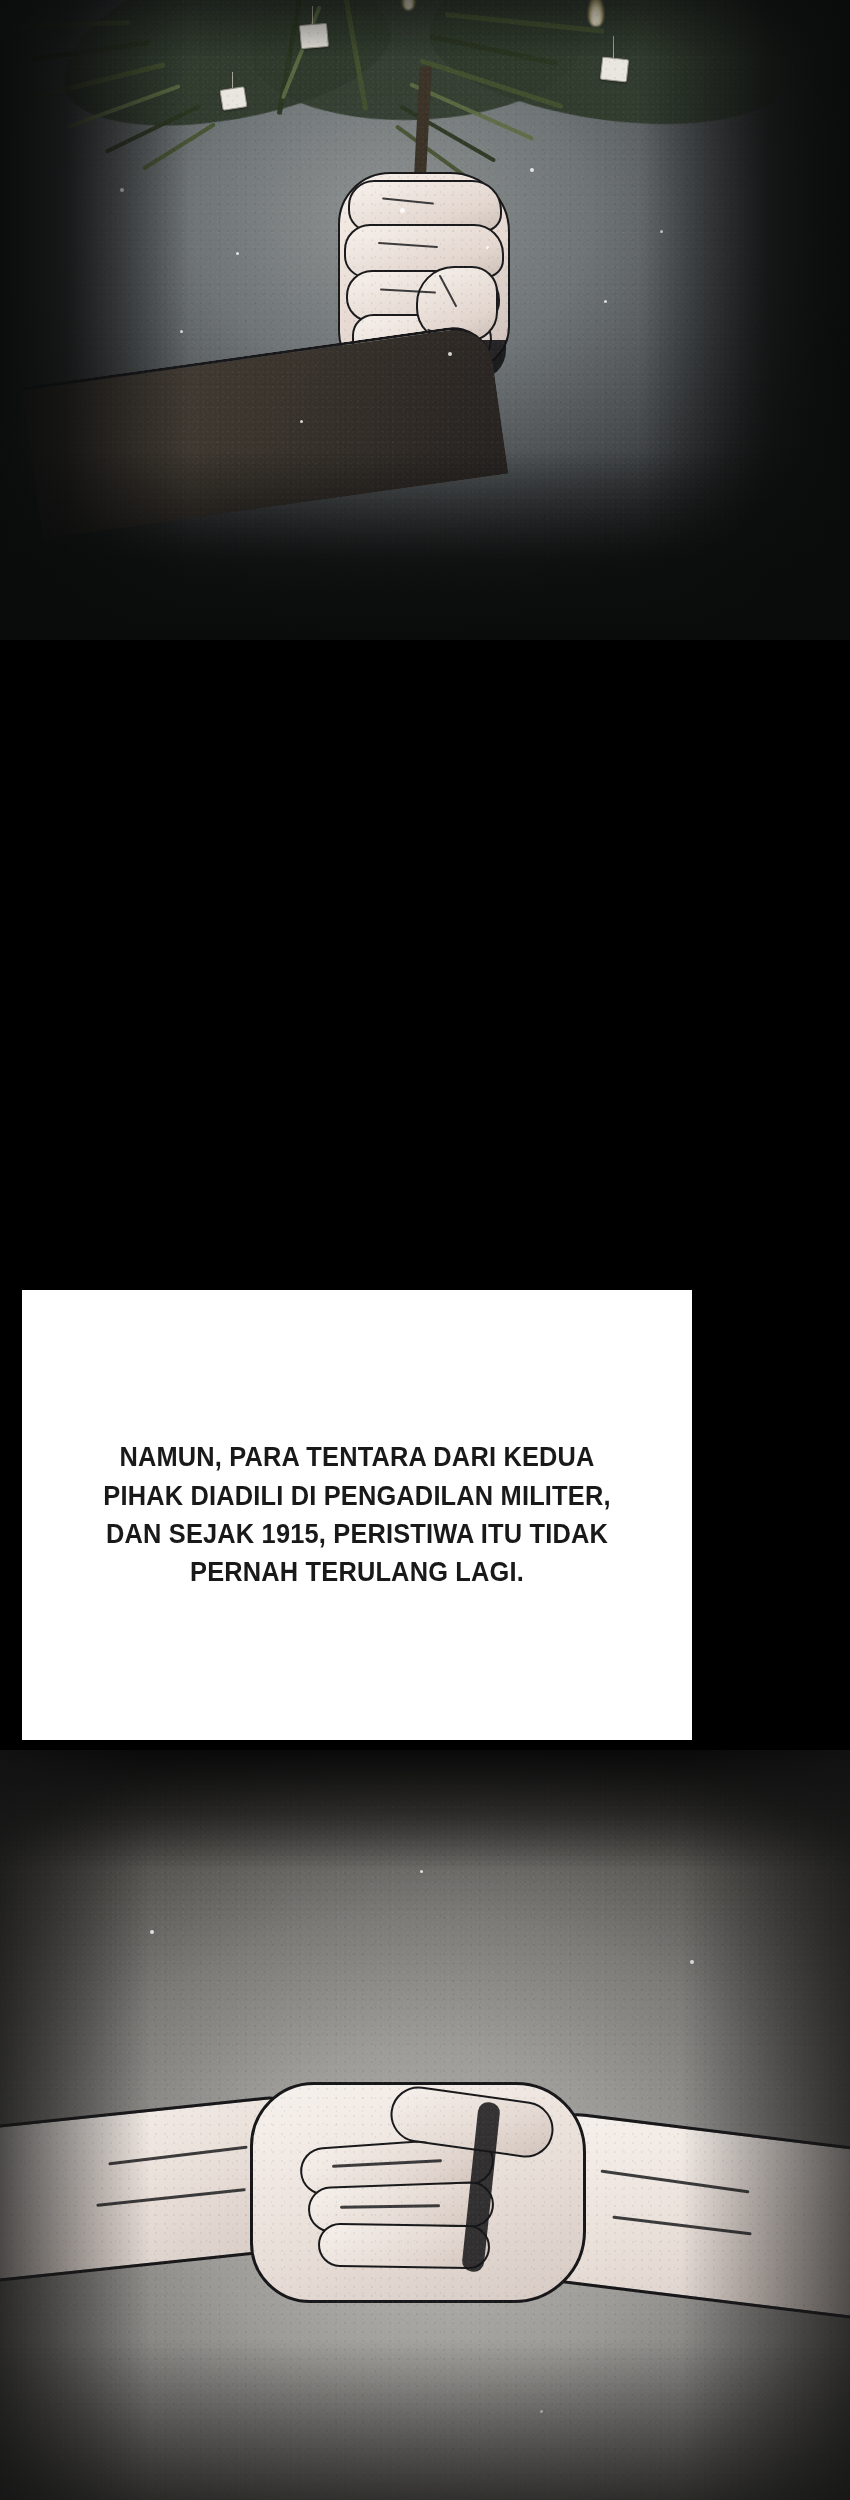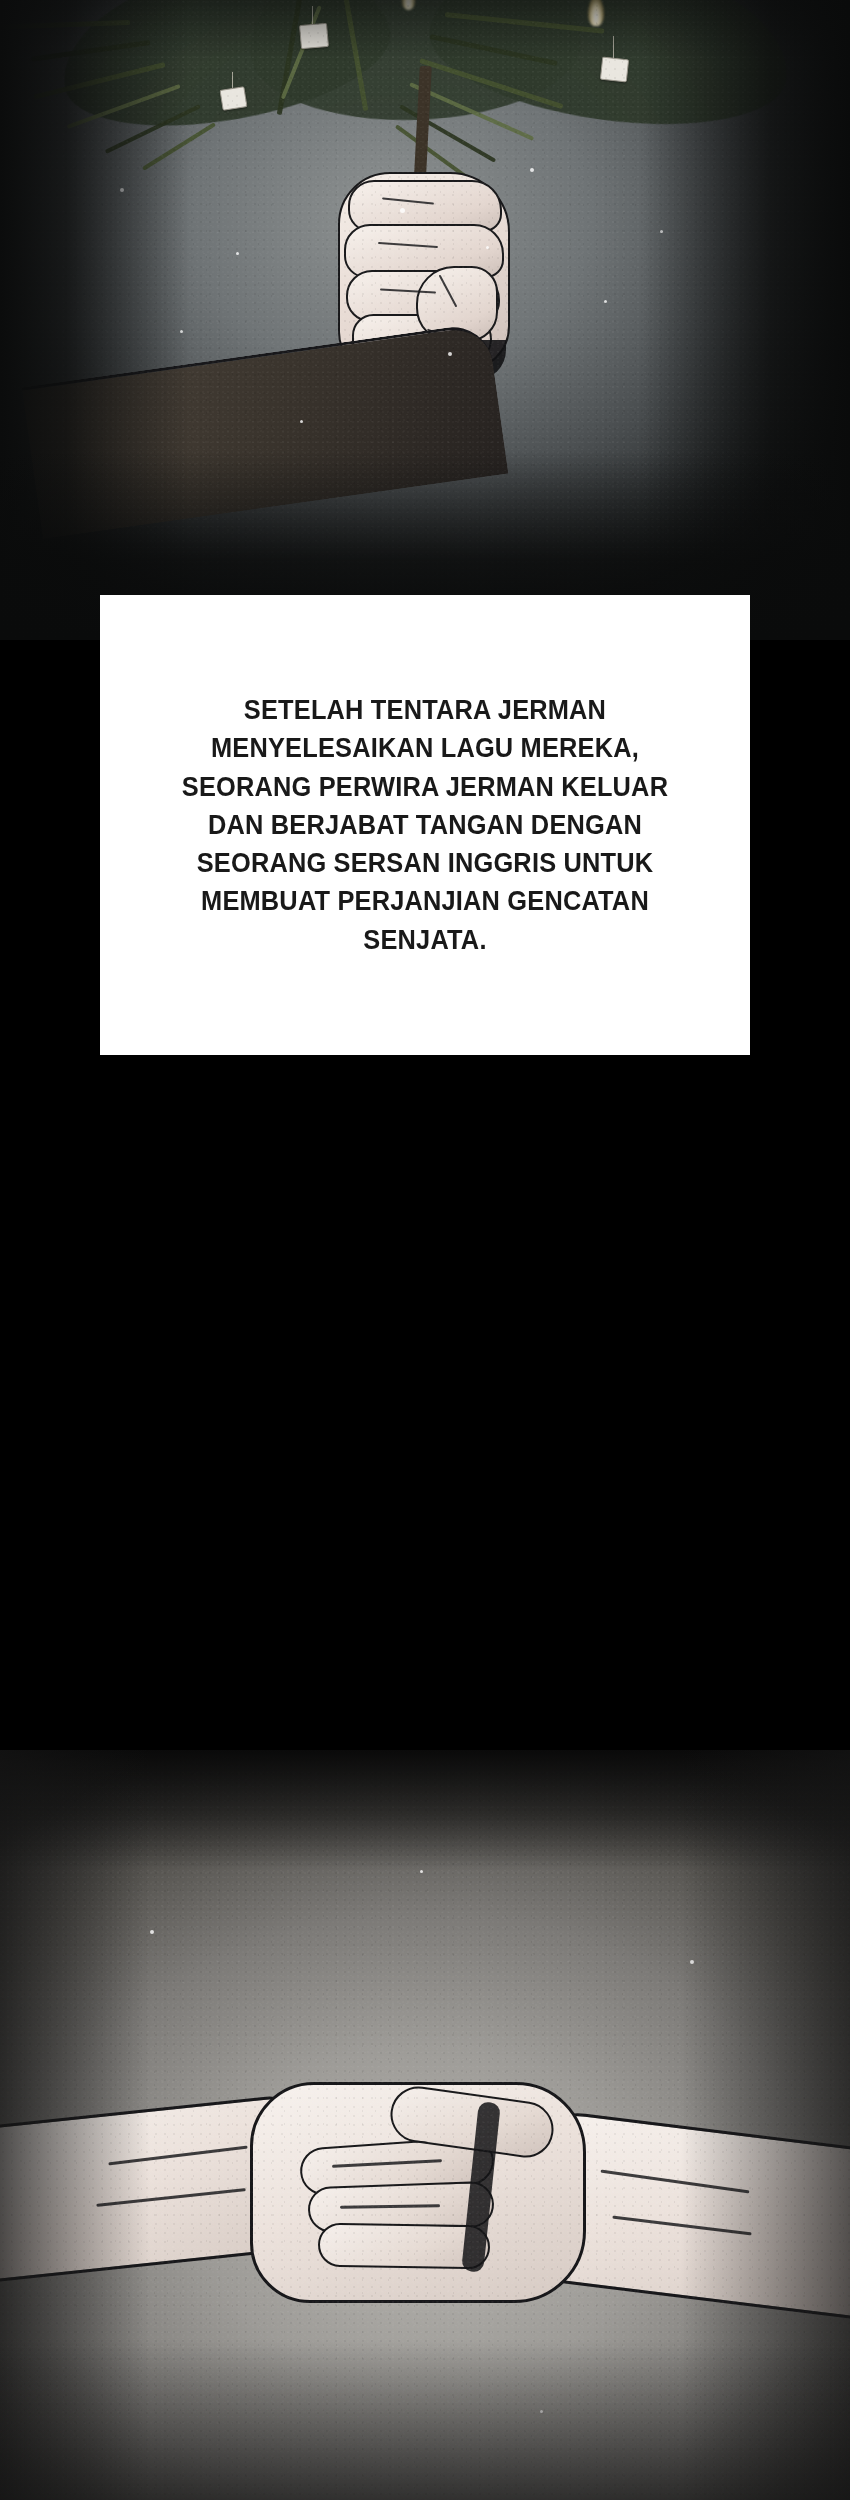--- a/index.html
+++ b/index.html
@@ -311,24 +311,24 @@
     <div class="snow" style="left:400px; top:208px; width:5px; height:5px;"></div>
     <div class="snow" style="left:486px; top:246px; width:3px; height:3px;"></div>
 
     <div class="grain"></div>
     <div class="vignette-top"></div>
     <div class="vignette-left"></div>
     <div class="vignette-right"></div>
     <div class="vignette-bottom"></div>
   </div>
 
-  <div class="caption" id="caption-1">
-    <p>SETELAH TENTARA JERMAN MENYELESAIKAN LAGU MEREKA, SEORANG PERWIRA JERMAN KELUAR DAN BERJABAT TANGAN DENGAN SEORANG SERSAN INGGRIS UNTUK MEMBUAT PERJANJIAN GENCATAN SENJATA.</p>
+
+  <div class="caption" id="caption-2">
+    <p>NAMUN, PARA TENTARA DARI KEDUA PIHAK DIADILI DI PENGADILAN MILITER, DAN SEJAK 1915, PERISTIWA ITU TIDAK PERNAH TERULANG LAGI.</p>
   </div>
-
 
   <div class="panel-handshake">
 
     <div class="hand hs-left-arm"></div>
     <div class="hand hs-right-arm"></div>
     <div class="hand hs-clasp"></div>
 
     <div class="hs-finger" style="left:300px; top:392px; width:190px; height:44px; transform: rotate(-4deg);"></div>
     <div class="hs-finger" style="left:308px; top:434px; width:182px; height:42px; transform: rotate(-2deg);"></div>
     <div class="hs-finger" style="left:318px; top:474px; width:168px; height:40px; transform: rotate(1deg);"></div>

